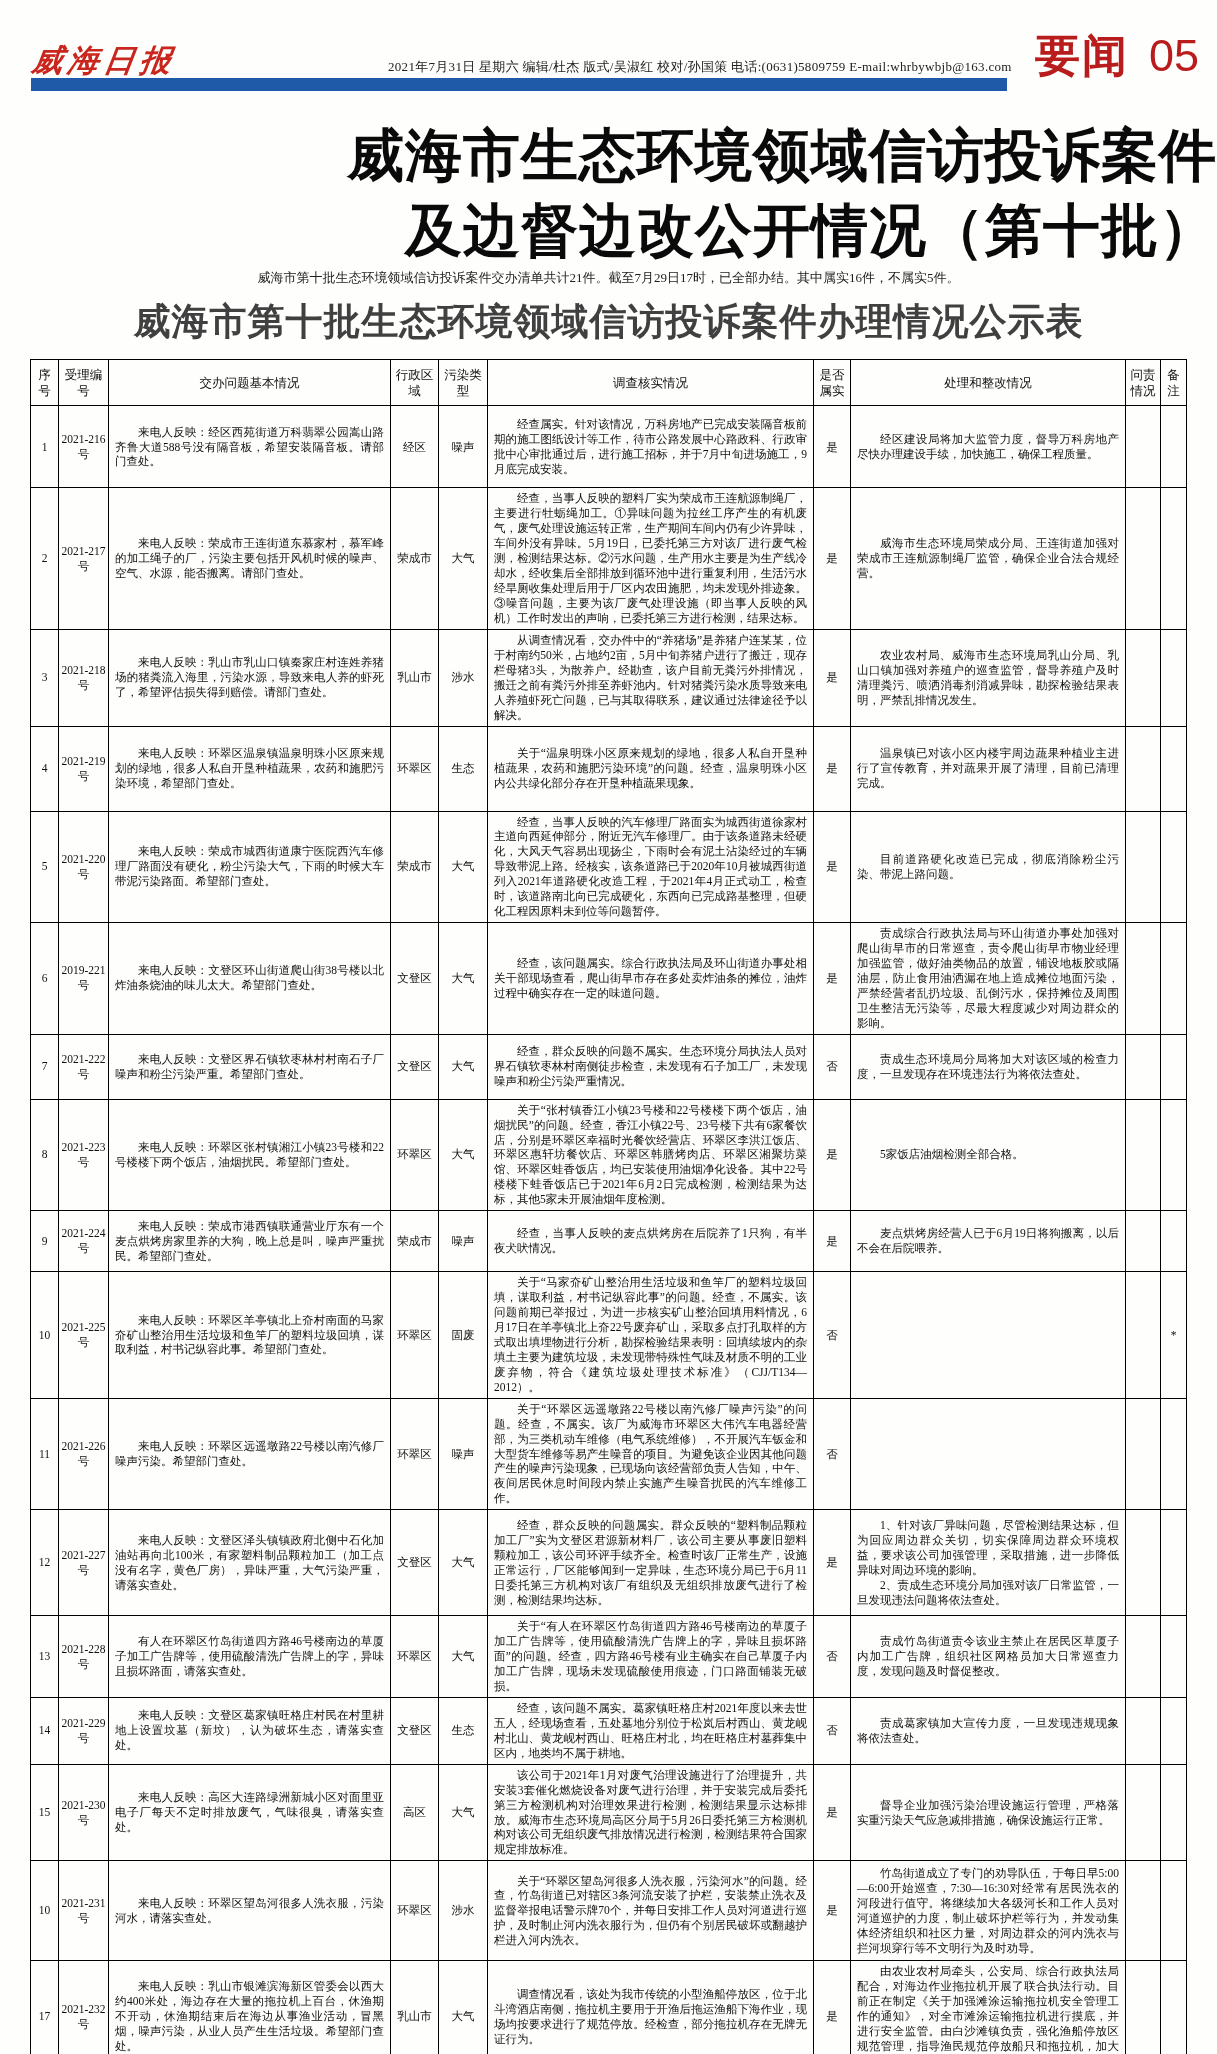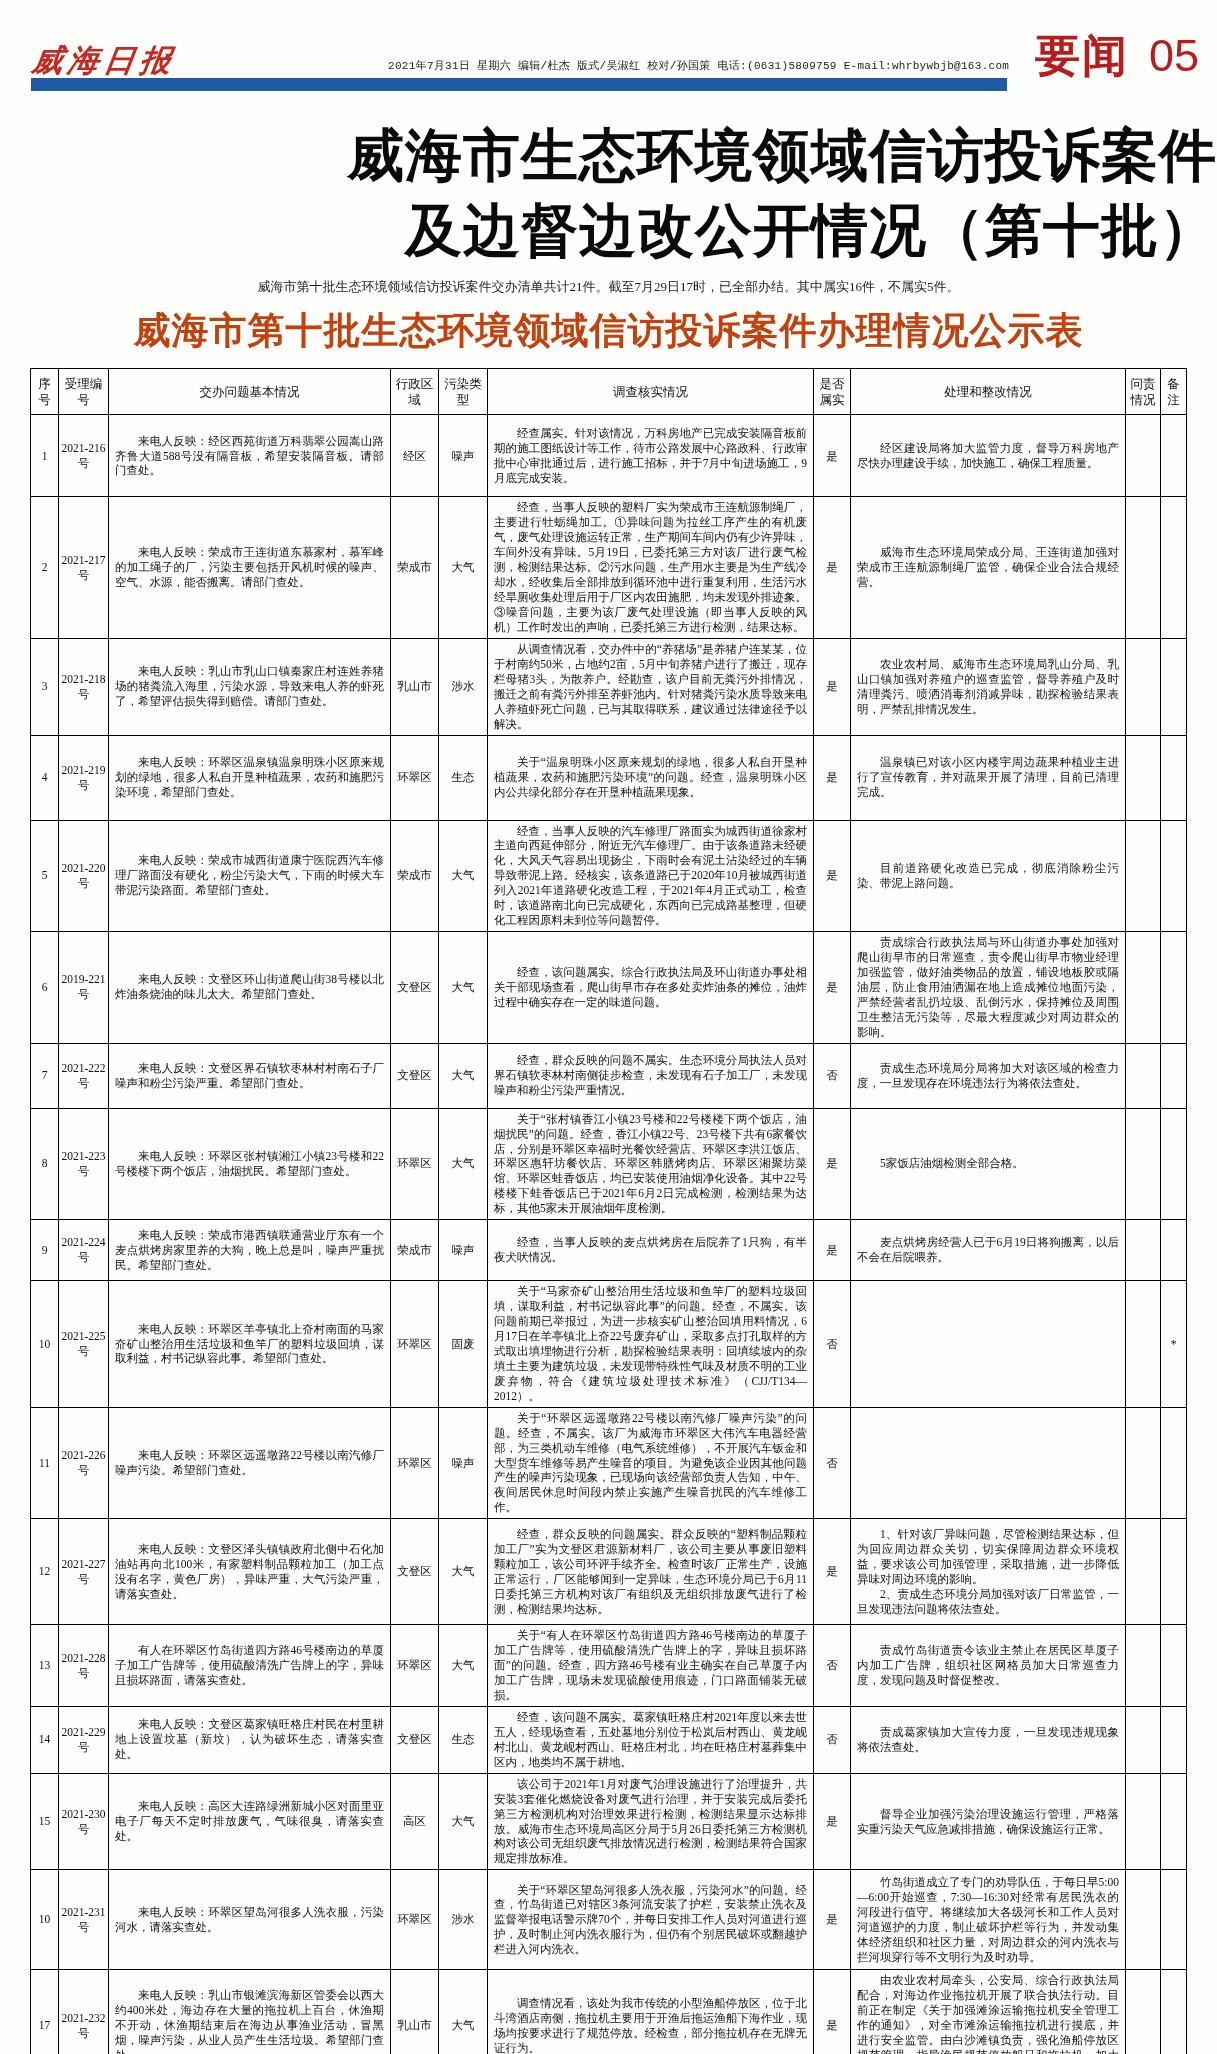--- a/index.html
+++ b/index.html
@@ -10,36 +10,36 @@
   }
   
   .masthead { position:relative; height:96px; }
   .logo {
     position:absolute; left:32px; top:40px;
     font-size:31px; font-weight:bold; font-style:italic;
     letter-spacing:5px; transform:skewX(-8deg);
   }
   .dateline {
     position:absolute; left:388px; top:58px;
-    font-size:11px; letter-spacing:0.3px; color:#222;
-    font-family:Liberation Mono, monospace; white-space:nowrap;
+    font-size:13px; letter-spacing:0.3px; color:#222;
+    font-family:Liberation Serif, serif; white-space:nowrap;
   }
   .blue-bar { position:absolute; left:31px; top:78px; width:976px; height:13px; }
   .section-page { position:absolute; right:18px; top:26px; white-space:nowrap;
     font-family:"Liberation Sans", sans-serif; color:#b91c1c; }
   .section-page .sec { font-size:45px; font-weight:bold; letter-spacing:2px; }
   .section-page .pg  { font-size:45px; font-weight:normal; margin-left:20px; }
   
   .main-title {
     margin-top:22px; text-align:right; font-weight:bold; color:#0a0a0a;
     font-size:57px; line-height:1.32; letter-spacing:1px;
   }
-  .intro { text-align:center; font-size:13px; margin-top:10px; color:#1c1c1c; }
+  .intro { text-align:center; font-size:13px; margin-top:1px; color:#1c1c1c; }
   .table-title {
-    text-align:center; font-size:37px; font-weight:bold; color:#c2410c;
+    text-align:center; font-size:37px; font-weight:bold; color:#404040;
     margin-top:10px; letter-spacing:1px;
   }
   
   table.case-table {
     border-collapse:collapse; table-layout:fixed;
     width:1156px; margin:12px 0 0 30px;
     font-size:11.5px; line-height:1.3; color:#101010;
   }
   .case-table th, .case-table td {
     border:1px solid #000; vertical-align:middle; font-weight:normal;

